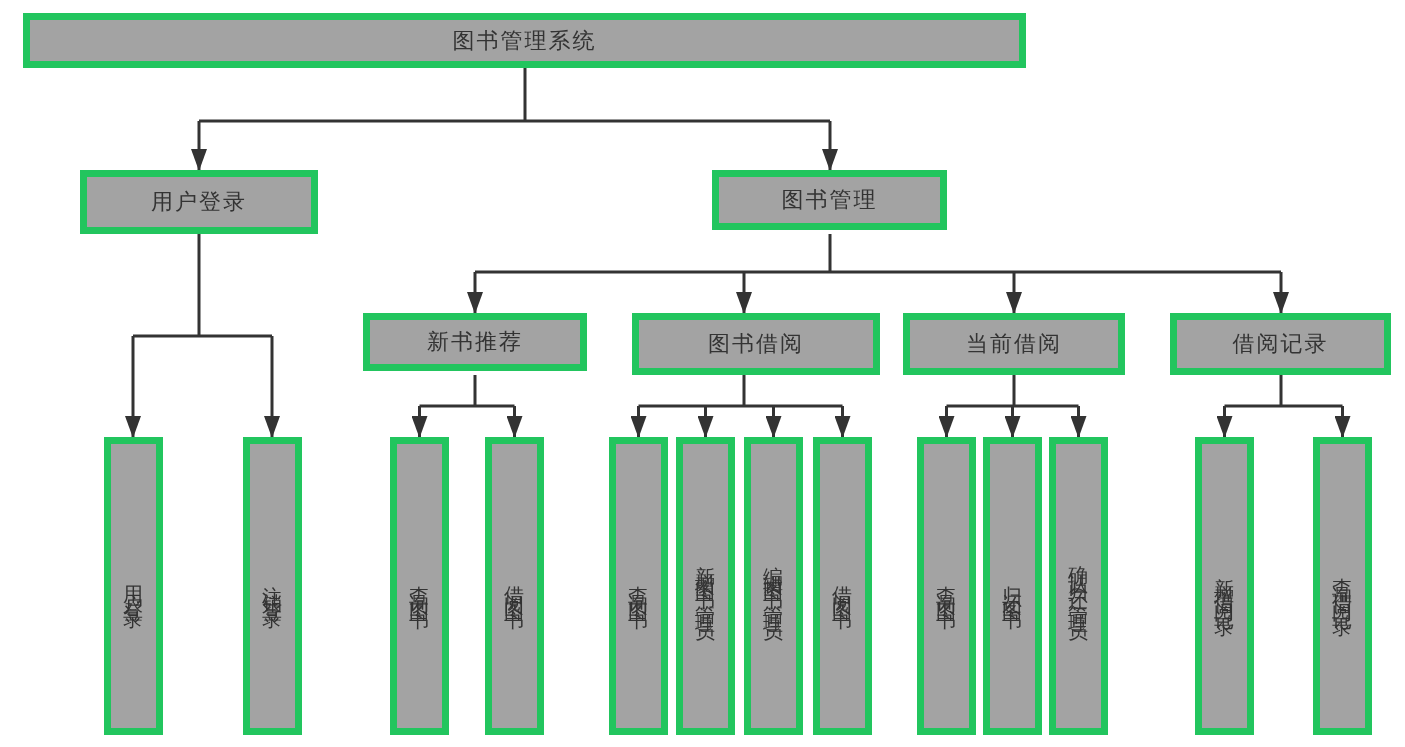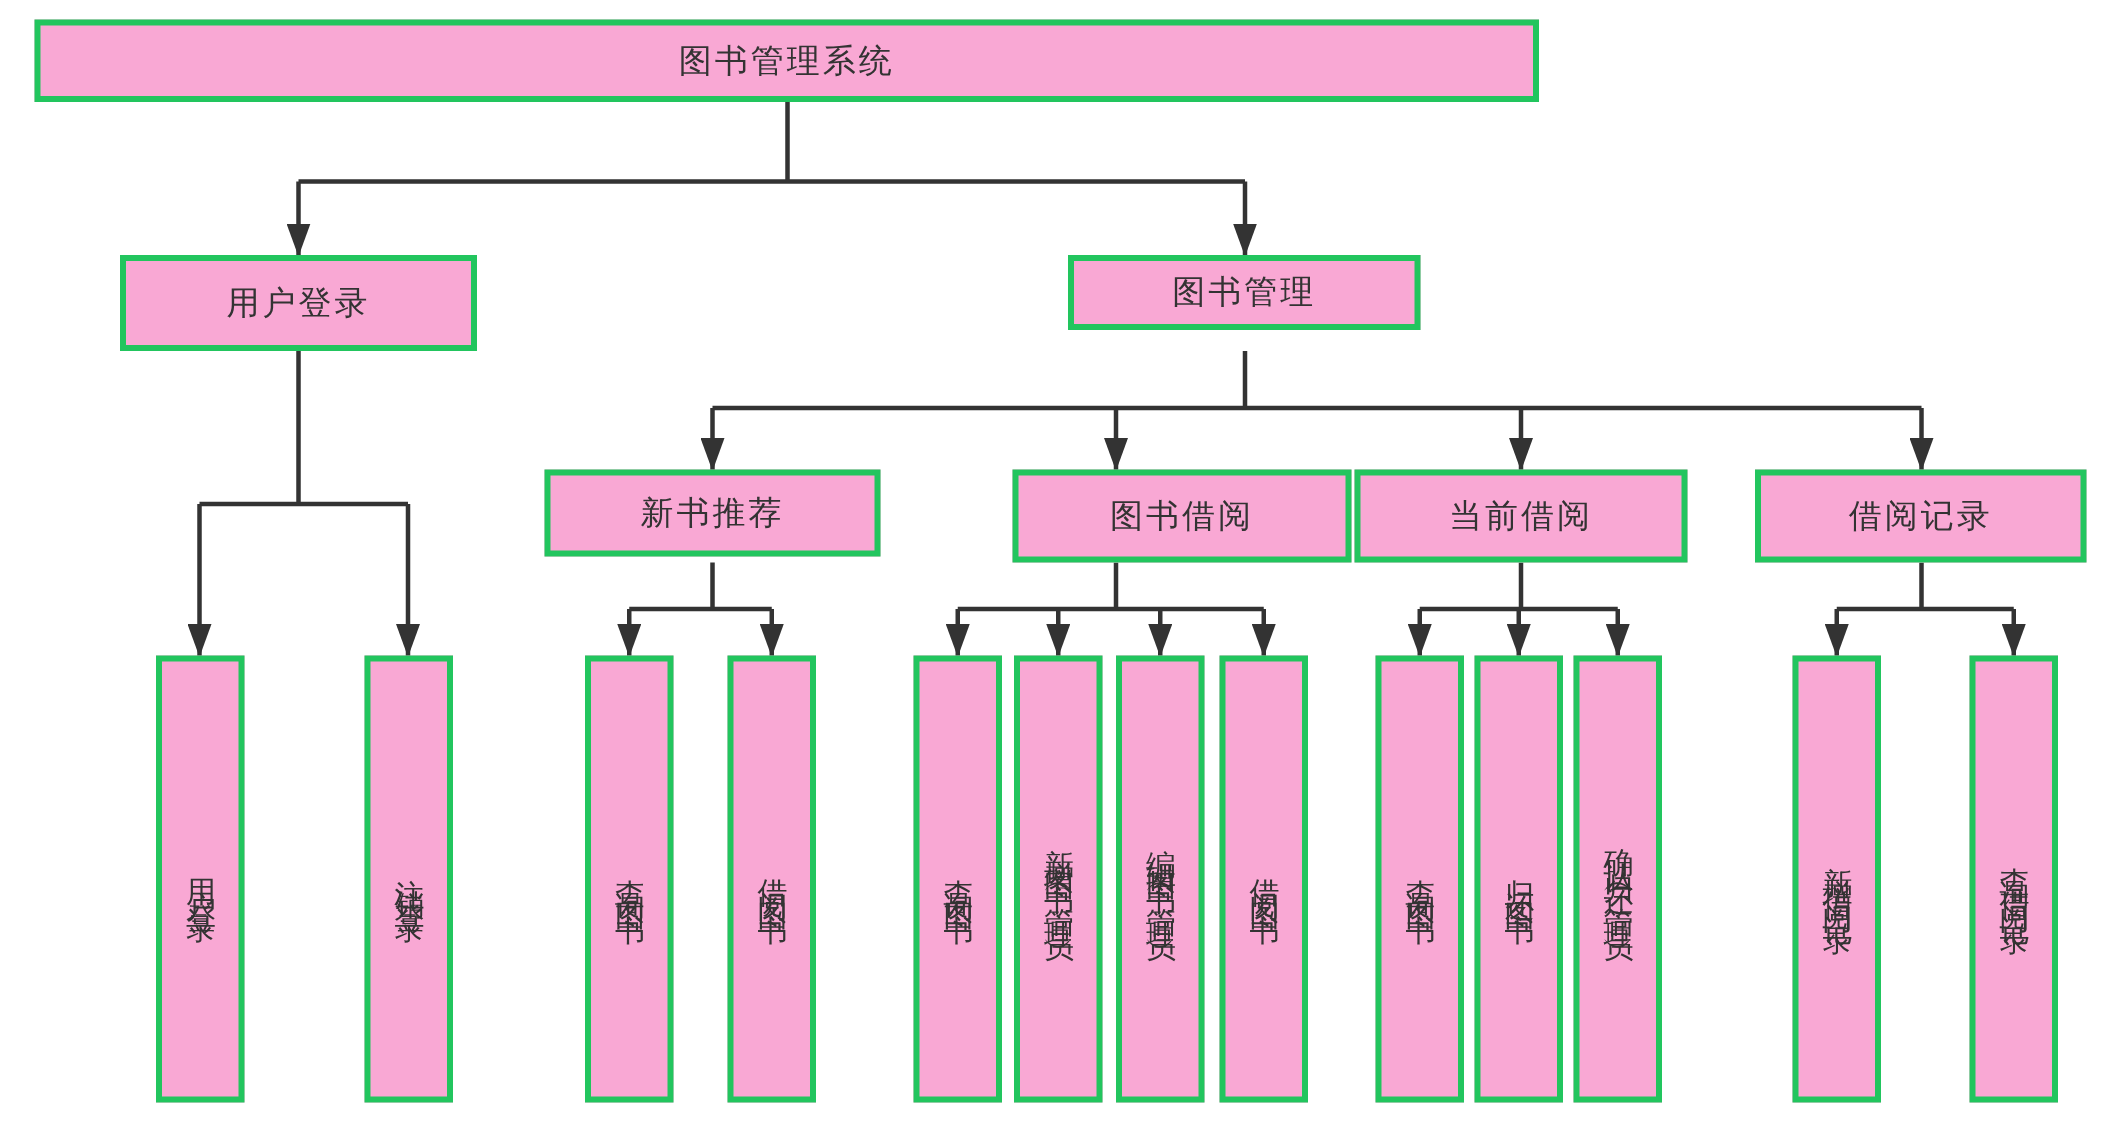--- a/index.html
+++ b/index.html
@@ -2,35 +2,35 @@
 <html><head>
 <meta charset="utf-8">
 <style>
   html,body{margin:0;padding:0;background:#ffffff;}
   #stage{
     position:relative;width:1405px;height:747px;background:#ffffff;overflow:hidden;
     font-family:"Liberation Sans","DejaVu Sans",sans-serif;color:#333333;
   }
   #wires{position:absolute;left:0;top:0;width:1405px;height:747px;pointer-events:none;}
   .box{
-    position:absolute;box-sizing:border-box;background:#f9a8d4;
-    border:4px solid #22c55e;display:flex;align-items:center;justify-content:center;
+    position:absolute;box-sizing:border-box;background:#a3a3a3;
+    border:7px solid #22c55e;display:flex;align-items:center;justify-content:center;
   }
   .box.h{font-size:22px;letter-spacing:2px;white-space:nowrap;}
   .box.v{top:437px;width:59px;height:298px;}
   .vtext{
     writing-mode:vertical-rl;text-orientation:mixed;
     font-size:20px;letter-spacing:8px;line-height:1;white-space:nowrap;
   }
   
   #n-root{left:23px;top:13px;width:1003px;height:55px;}
   #n-userlogin{left:80px;top:170px;width:238px;height:64px;}
-  #n-bookmgmt{left:712px;top:170px;width:235px;height:50px;}
+  #n-bookmgmt{left:712px;top:170px;width:235px;height:60px;}
   #n-newbook{left:363px;top:313px;width:224px;height:58px;}
-  #n-bookborrow{left:632px;top:313px;width:226px;height:62px;margin-left:43px;}
+  #n-bookborrow{left:632px;top:313px;width:248px;height:62px;}
   #n-currentborrow{left:903px;top:313px;width:222px;height:62px;}
   #n-borrowrecords{left:1170px;top:313px;width:221px;height:62px;}
   #l-1{left:104px;}  #l-2{left:243px;}
   #l-3{left:390px;}  #l-4{left:485px;}
   #l-5{left:609px;}  #l-6{left:676px;} #l-7{left:744px;} #l-8{left:813px;}
   #l-9{left:917px;}  #l-10{left:983px;} #l-11{left:1049px;}
   #l-12{left:1195px;} #l-13{left:1313px;}
   #watermark{
     position:absolute;right:14px;bottom:8px;z-index:20;
     font-size:17px;letter-spacing:1px;color:#c9c9d1;opacity:.95;white-space:nowrap;

